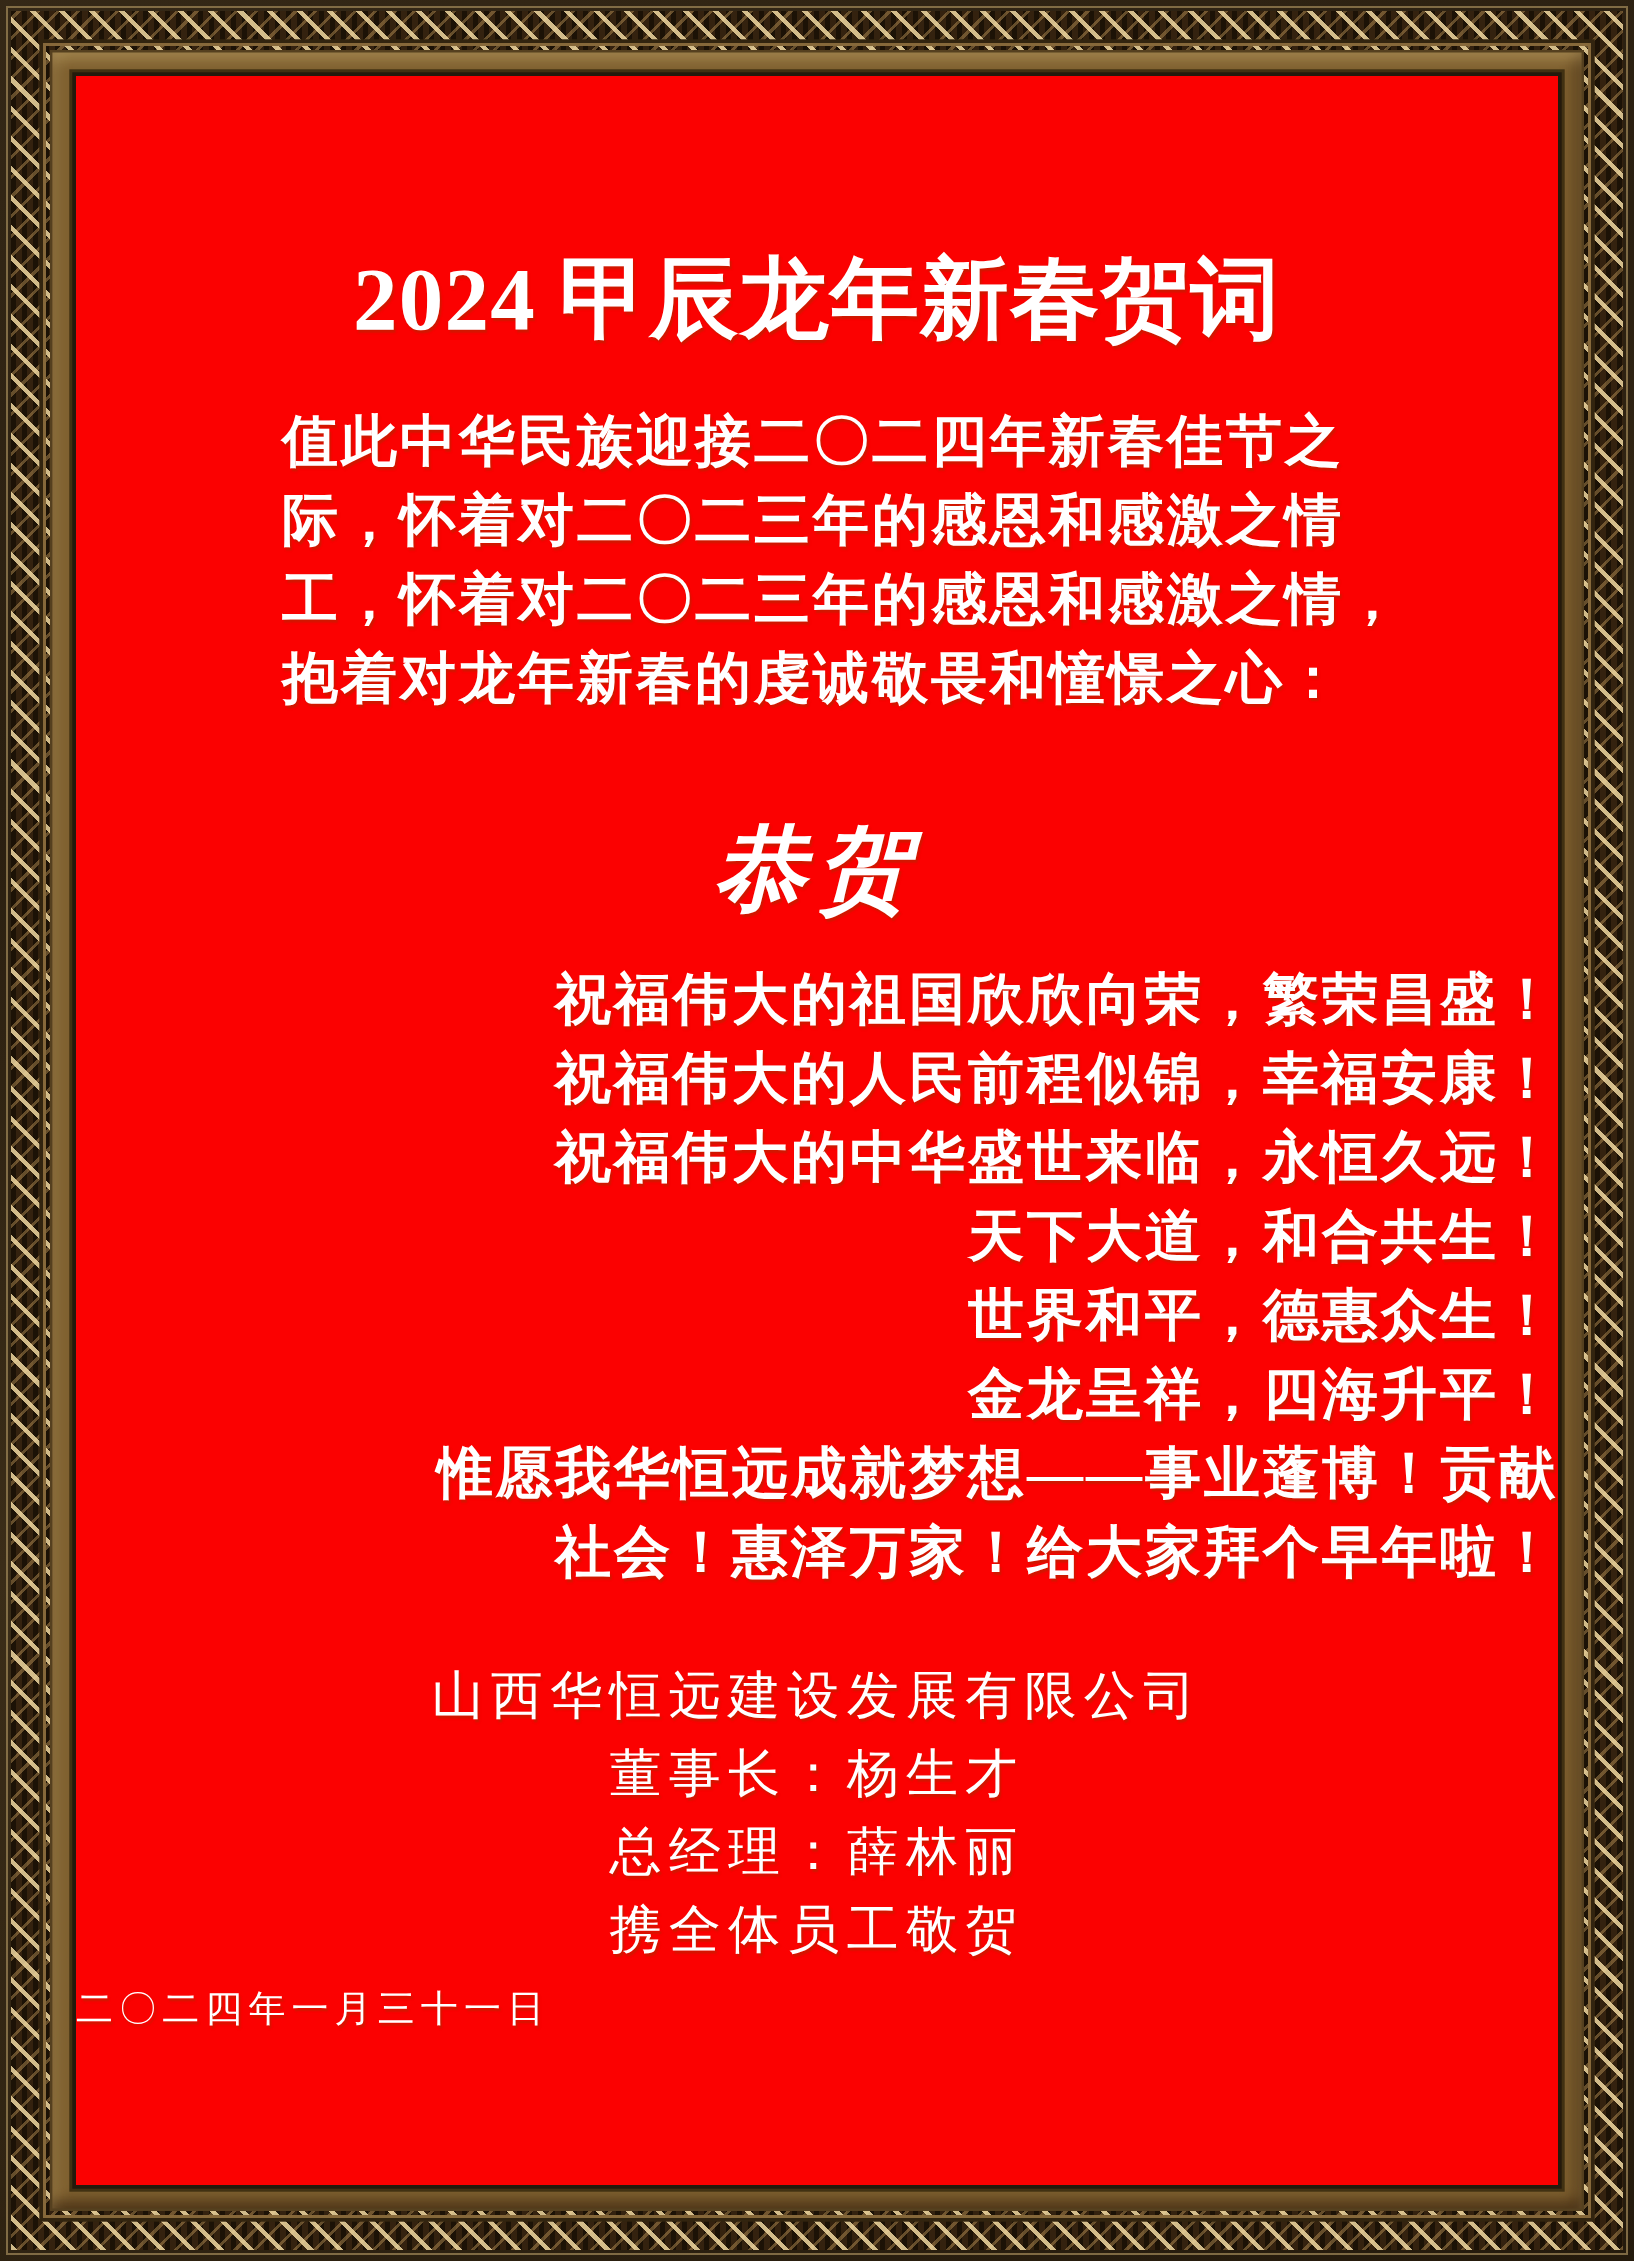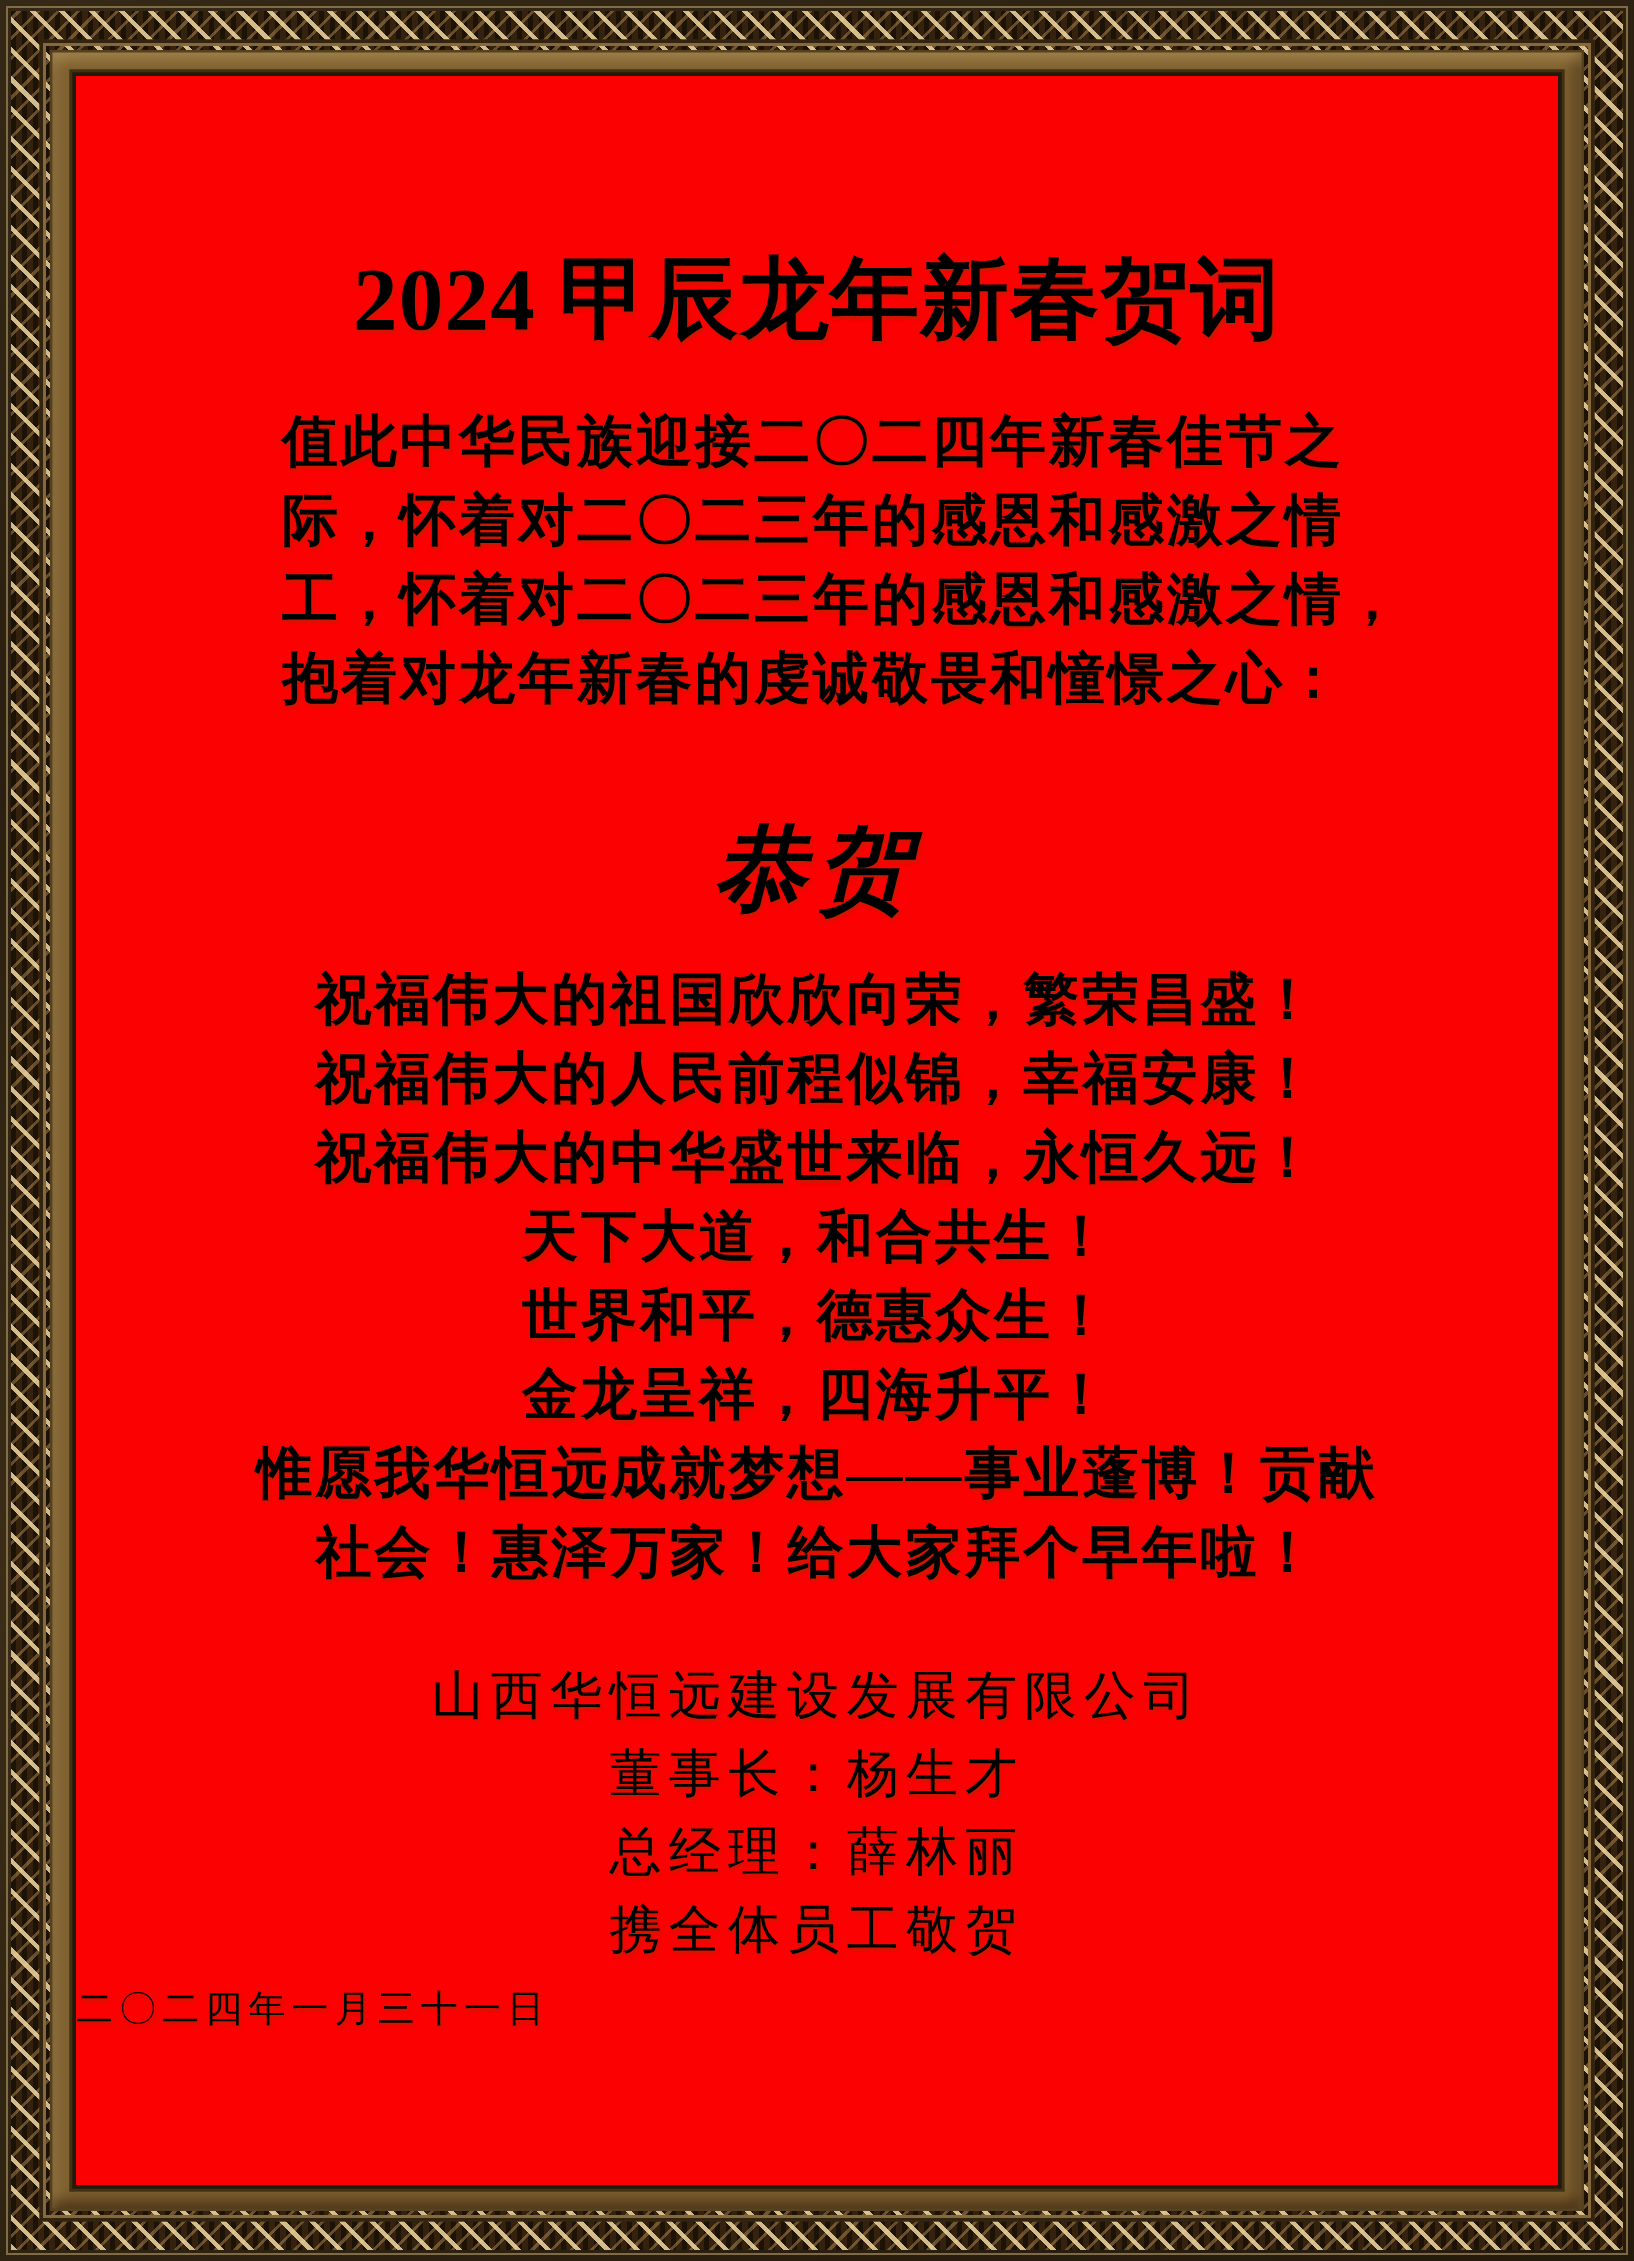--- a/index.html
+++ b/index.html
@@ -37,38 +37,38 @@
       inset 0 -9.8px 13.4px rgba(40,20,5,.55),
       inset 9.8px 0 13.4px rgba(255,225,150,.16),
       inset -9.8px 0 13.4px rgba(40,20,5,.35);
   }
 
   
   .canvas{
     position:absolute;inset:76px;background:#fb0101;
     box-shadow:0 0 0 3.7px #241a0c, 0 0 0 6.7px #413112;
   }
-  .canvas .txt{color:#000000;text-shadow:1.8px 3px 1.8px rgba(140,60,0,.38);}
+  .canvas .txt{color:#ffffff;text-shadow:1.8px 3px 1.8px rgba(140,60,0,.38);}
 
   .title{
     position:absolute;top:163px;left:0;right:0;text-align:center;
     font-size:89px;font-weight:bold;letter-spacing:1.2px;white-space:nowrap;
   }
   .intro{
     position:absolute;top:326px;left:206px;right:116px;
     font-size:56px;line-height:79px;font-weight:bold;letter-spacing:3px;
   }
   .intro .line{white-space:nowrap;}
   .congrats{
     position:absolute;top:731px;left:0;right:0;text-align:center;
     font-size:93px;font-weight:bold;font-style:italic;letter-spacing:11px;
     white-space:nowrap;
   }
   .wishes{
-    position:absolute;top:884px;left:0;right:0;text-align:center;
+    position:absolute;top:884px;left:0;right:0;text-align:right;
     font-size:56px;line-height:79px;font-weight:bold;letter-spacing:3px;
   }
   .wishes .line{white-space:nowrap;}
   .signature{
     position:absolute;top:1581px;left:0;right:0;text-align:center;
     font-size:52px;line-height:78px;font-weight:normal;letter-spacing:7.3px;
   }
   .signature .line{white-space:nowrap;}
   .date{
     position:absolute;top:1908px;left:0;right:0;text-align:left;

